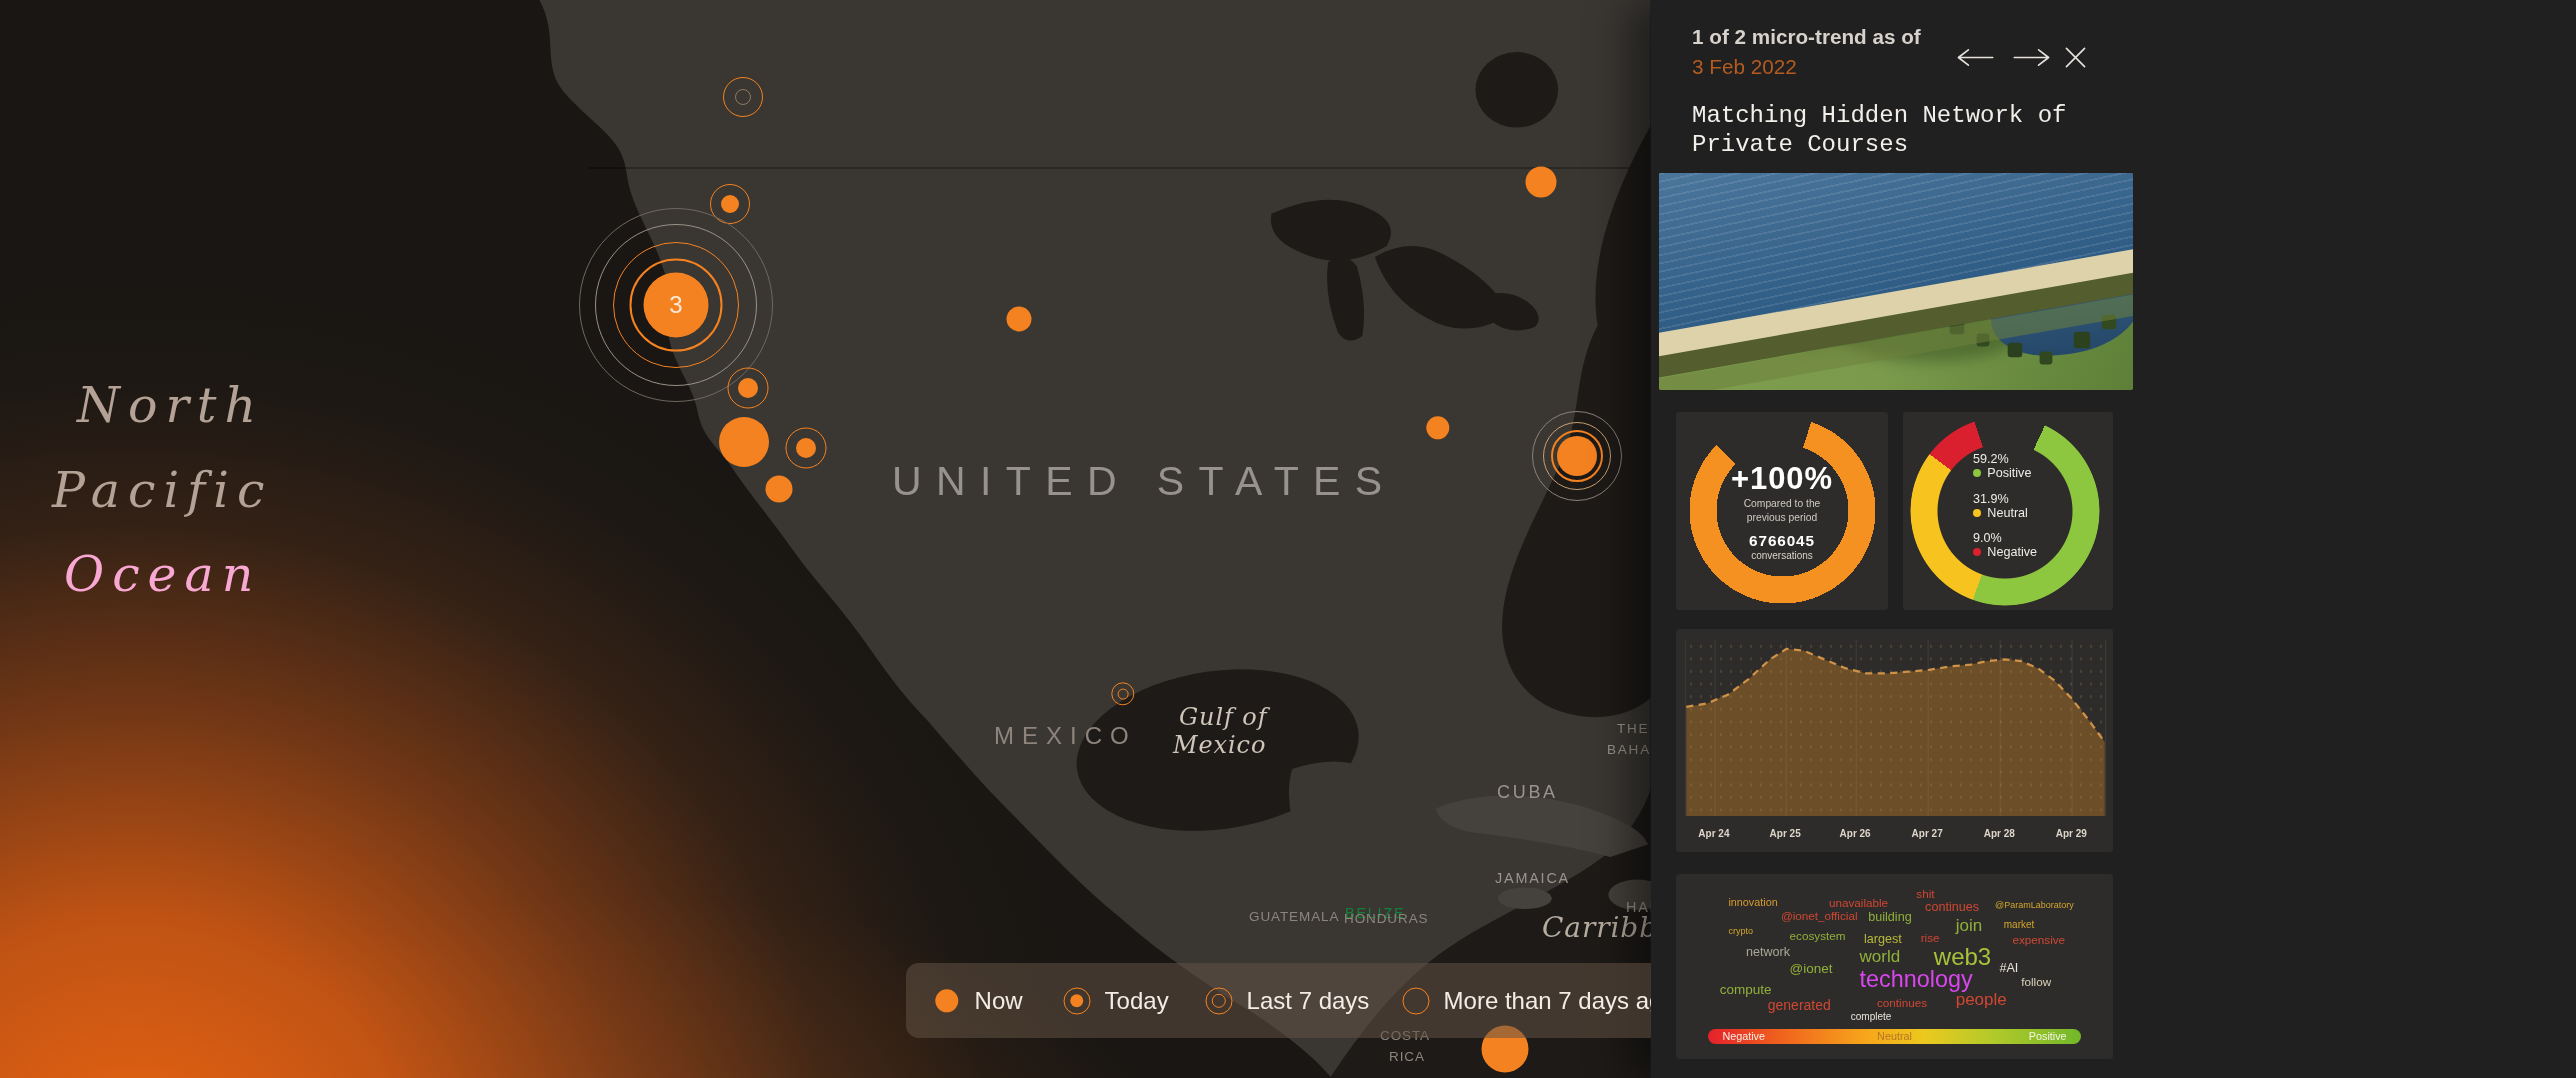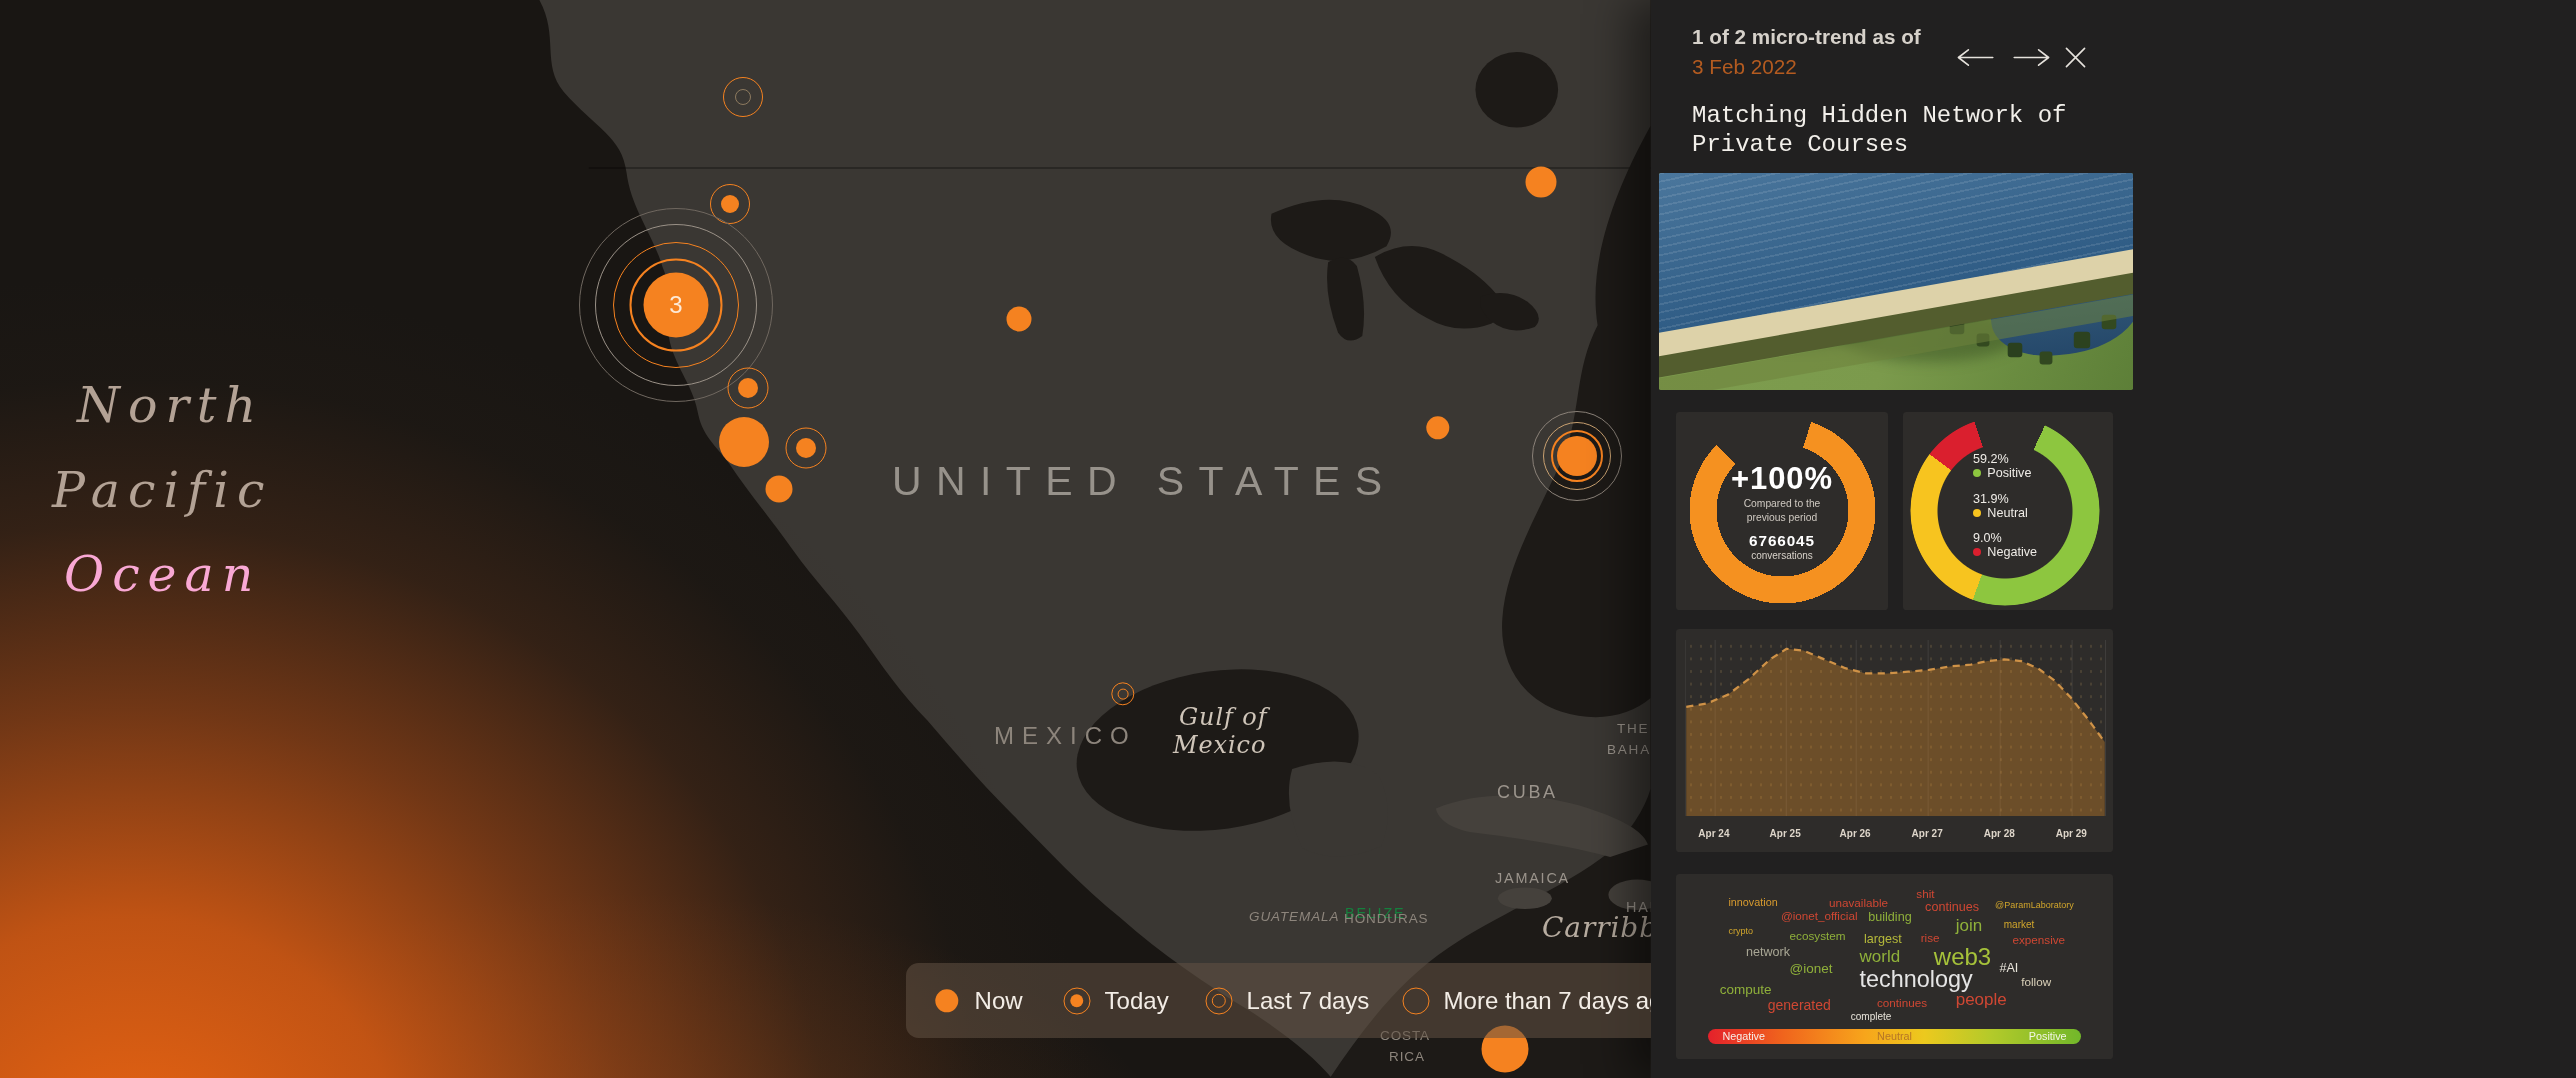--- a/index.html
+++ b/index.html
@@ -147,21 +147,21 @@
         <div class="map-label" style="left: 892px; top: 458px; font-size: 41px; letter-spacing: 14.4px; color: rgb(151, 146, 139);">UNITED STATES</div>
         <div class="map-label" style="left: 994px; top: 722px; font-size: 24px; letter-spacing: 8px; color: rgb(141, 133, 124);">MEXICO</div>
         <div class="map-label serif" style="left: 1179px; top: 703px; font-size: 24px; letter-spacing: 0.9px; color: rgb(207, 197, 185);">Gulf of</div>
         <div class="map-label serif" style="left: 1173px; top: 731px; font-size: 24px; letter-spacing: 0.9px; color: rgb(207, 197, 185);">Mexico</div>
         <div class="map-label" style="left: 1497px; top: 782px; font-size: 18px; letter-spacing: 2.7px; color: rgb(155, 148, 140);">CUBA</div>
         <div class="map-label" style="left: 1617px; top: 721px; font-size: 13.5px; letter-spacing: 1.8px; color: rgb(155, 148, 140);">THE</div>
         <div class="map-label" style="left: 1607px; top: 742px; font-size: 13.5px; letter-spacing: 1.8px; color: rgb(155, 148, 140);">BAHAMAS</div>
         <div class="map-label" style="left: 1495px; top: 870px; font-size: 14.4px; letter-spacing: 1.8px; color: rgb(155, 148, 140);">JAMAICA</div>
         <div class="map-label" style="left: 1626px; top: 899px; font-size: 14.4px; letter-spacing: 1.8px; color: rgb(155, 148, 140);">HAITI</div>
         <div class="map-label" style="left: 1345px; top: 877px; font-size: 14.4px; letter-spacing: 1.8px; color: #15803d; margin-top: 28px;">BELIZE</div>
-        <div class="map-label" style="left: 1249px; top: 909px; font-size: 13.5px; letter-spacing: 0.9px; color: rgb(141, 133, 124); font-style: italic;">GUATEMALA</div>
+        <div class="map-label" style="left: 1249px; top: 909px; font-size: 13.5px; letter-spacing: 0.9px; color: rgb(141, 133, 124);">GUATEMALA</div>
         <div class="map-label" style="left: 1344px; top: 911px; font-size: 13.5px; letter-spacing: 0.9px; color: rgb(141, 133, 124);">HONDURAS</div>
         <div class="map-label" style="left: 1380px; top: 1028px; font-size: 13.5px; letter-spacing: 0.9px; color: rgb(141, 133, 124);">COSTA</div>
         <div class="map-label" style="left: 1389px; top: 1049px; font-size: 13.5px; letter-spacing: 0.9px; color: rgb(141, 133, 124);">RICA</div>
         <div class="map-label serif" style="left: 1542px; top: 911px; font-size: 28px; letter-spacing: 0.9px; color: rgb(183, 172, 160);">Carribbean Sea</div>
       </div>
     <div id="map-markers">
         <div class="marker" style="left: 743px; top: 97px;">
           <span class="ring" style="height: 40px; width: 40px; border-color: rgb(245, 130, 32); border-width: 1.8px;"></span>
           <span class="ring" style="height: 16px; width: 16px; border-color: rgb(141, 122, 95); border-width: 1.8px;"></span>
         </div>
@@ -357,21 +357,21 @@
           <span class="word" style="left: 12%; top: 31%; font-size: 9px; color: rgb(209, 166, 44);">crypto</span>
           <span class="word" style="left: 26%; top: 33%; font-size: 11.7px; color: rgb(143, 176, 58);">ecosystem</span>
           <span class="word" style="left: 43%; top: 35%; font-size: 12.6px; color: rgb(181, 185, 58);">largest</span>
           <span class="word" style="left: 56%; top: 34%; font-size: 11.7px; color: rgb(207, 71, 51);">rise</span>
           <span class="word" style="left: 77%; top: 35%; font-size: 11.7px; color: rgb(207, 71, 51);">expensive</span>
           <span class="word" style="left: 16%; top: 42%; font-size: 12.6px; color: rgb(169, 167, 149);">network</span>
           <span class="word" style="left: 42%; top: 45%; font-size: 17px; color: rgb(143, 176, 58);">world</span>
           <span class="word" style="left: 59%; top: 45%; font-size: 24px; color: rgb(166, 194, 58);">web3</span>
           <span class="word" style="left: 74%; top: 51%; font-size: 12.6px; color: rgb(232, 228, 218);">#AI</span>
           <span class="word" style="left: 26%; top: 51%; font-size: 13.5px; color: rgb(143, 176, 58);">@ionet</span>
-          <span class="word" style="left: 42%; top: 57%; font-size: 23.4px; color: #e5e5e5;">technology</span>
+          <span class="word" style="left: 42%; top: 57%; font-size: 23.4px; color: #d946ef;">technology</span>
           <span class="word" style="left: 79%; top: 58%; font-size: 11.7px; color: rgb(217, 208, 184);">follow</span>
           <span class="word" style="left: 10%; top: 62%; font-size: 13.5px; color: rgb(143, 176, 58);">compute</span>
           <span class="word" style="left: 21%; top: 71%; font-size: 14px; color: rgb(207, 71, 51);">generated</span>
           <span class="word" style="left: 46%; top: 69%; font-size: 11.7px; color: rgb(207, 71, 51);">continues</span>
           <span class="word" style="left: 64%; top: 68%; font-size: 17px; color: rgb(207, 71, 51);">people</span>
           <span class="word" style="left: 40%; top: 77%; font-size: 10px; color: rgb(232, 228, 218);">complete</span>
         </div>
       <div id="scale-bar">
         <span id="scale-neg">Negative</span>
         <span id="scale-neu">Neutral</span>

